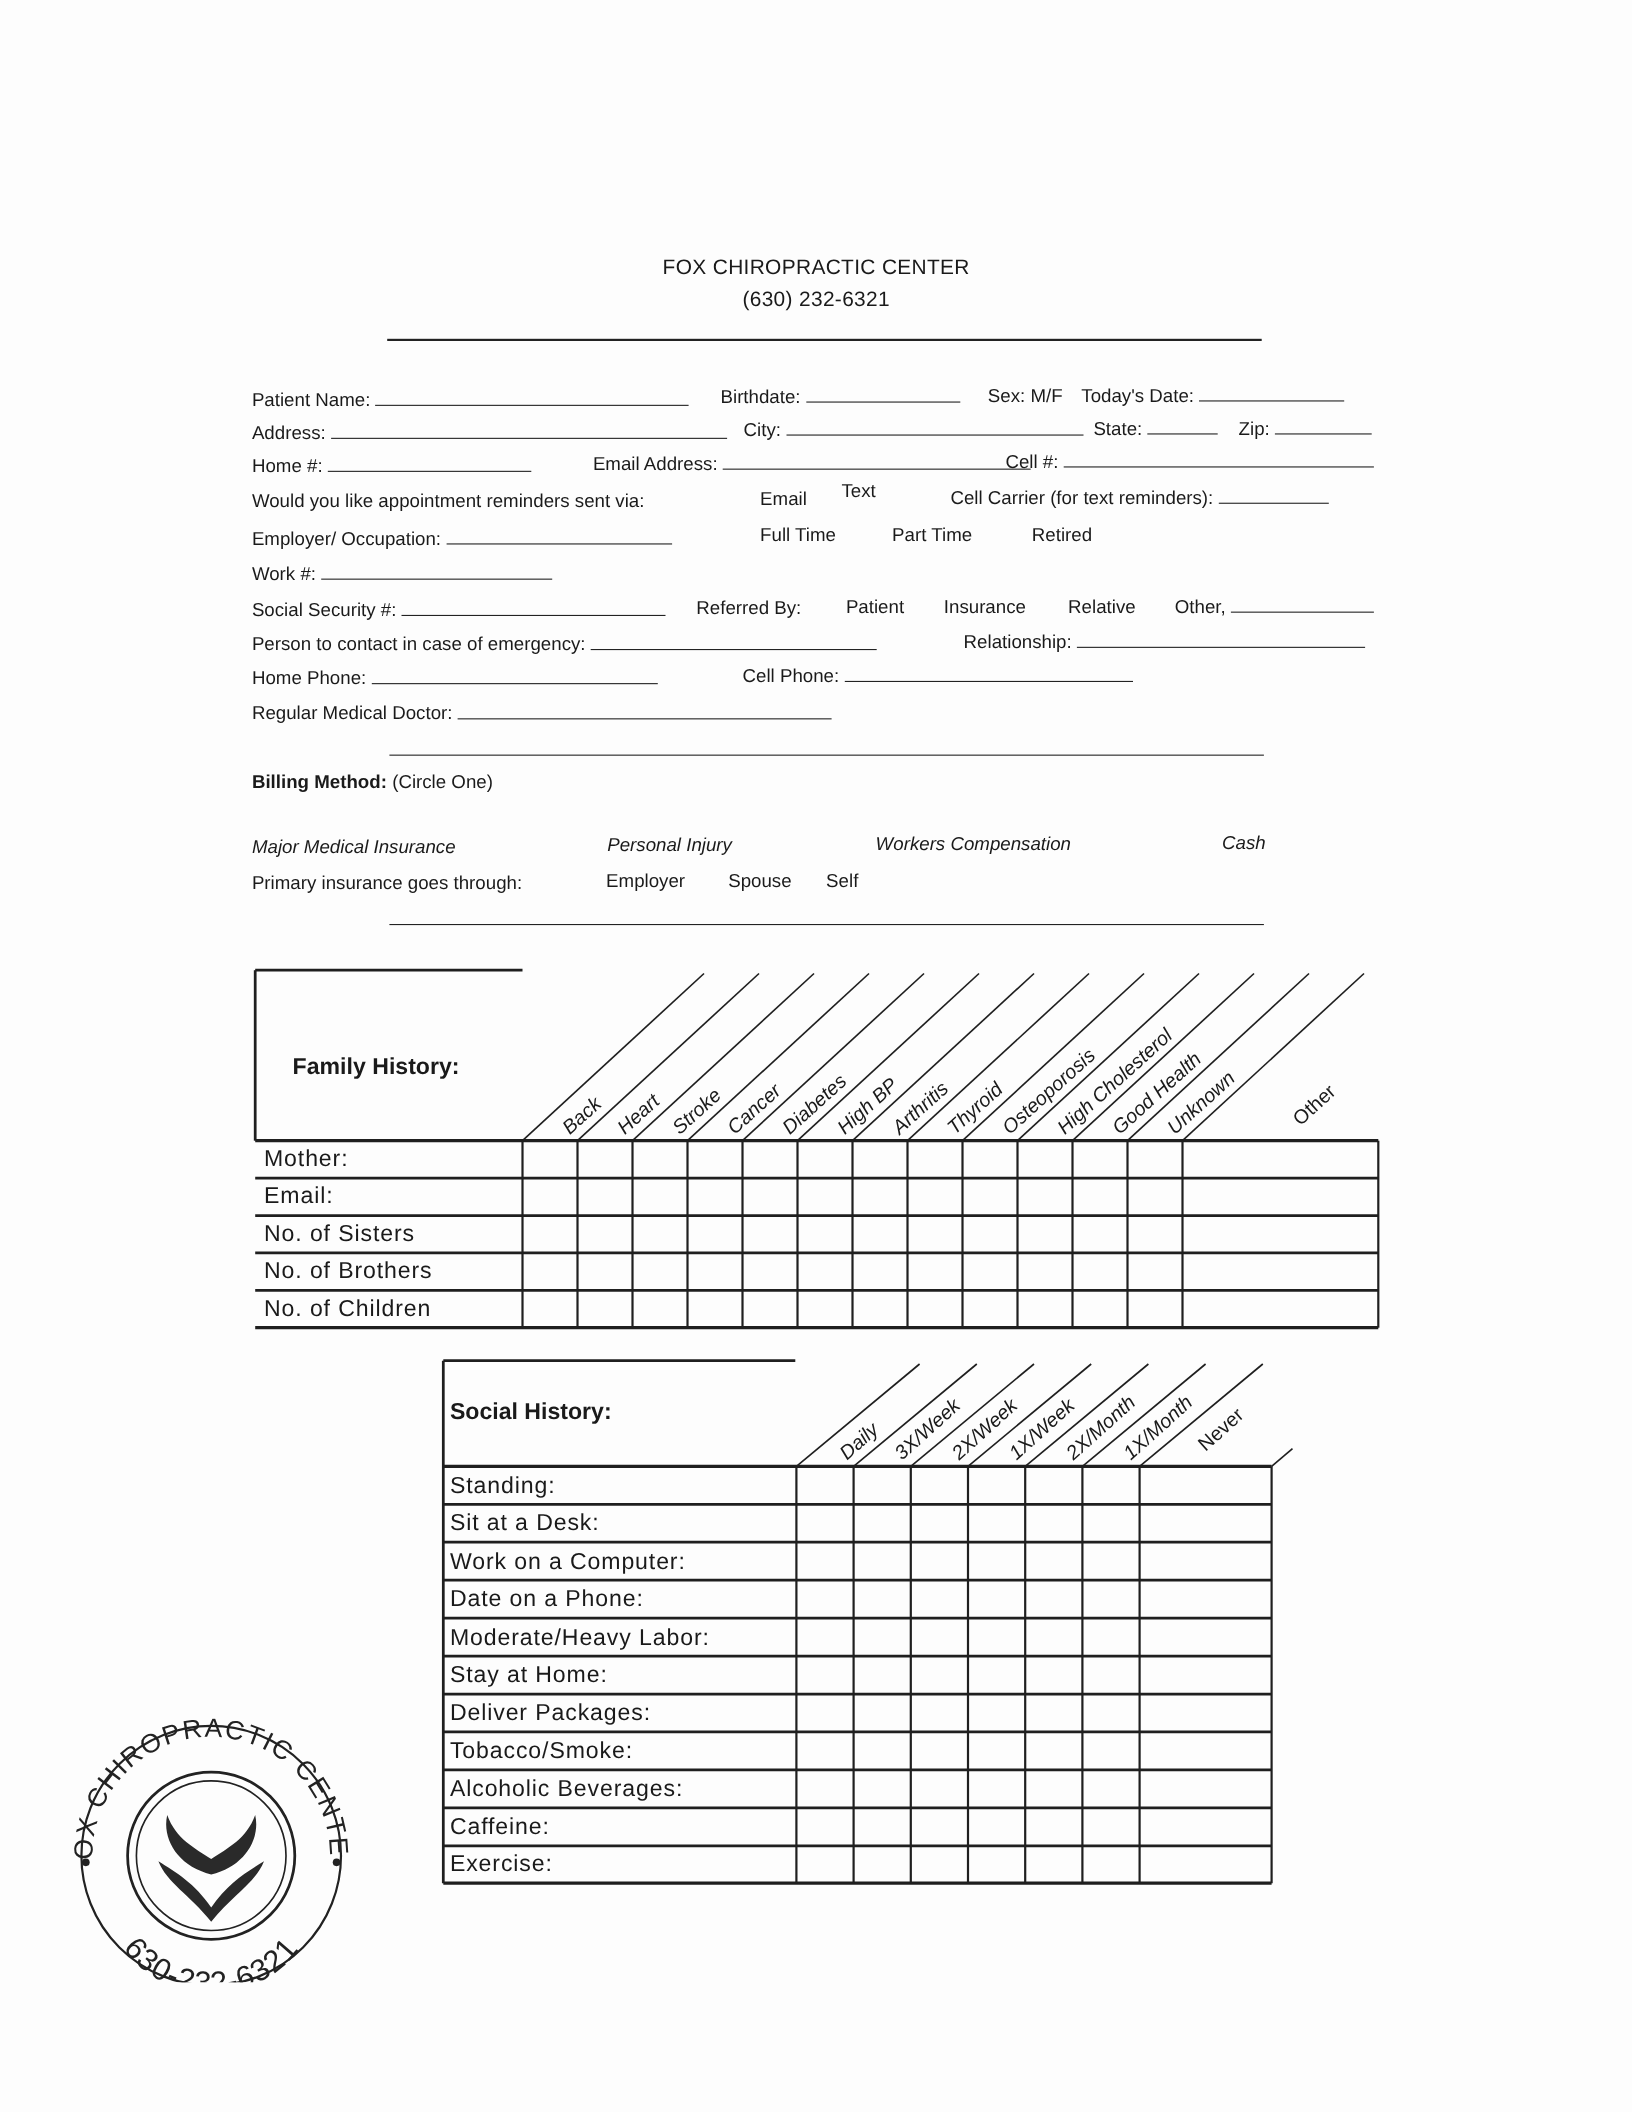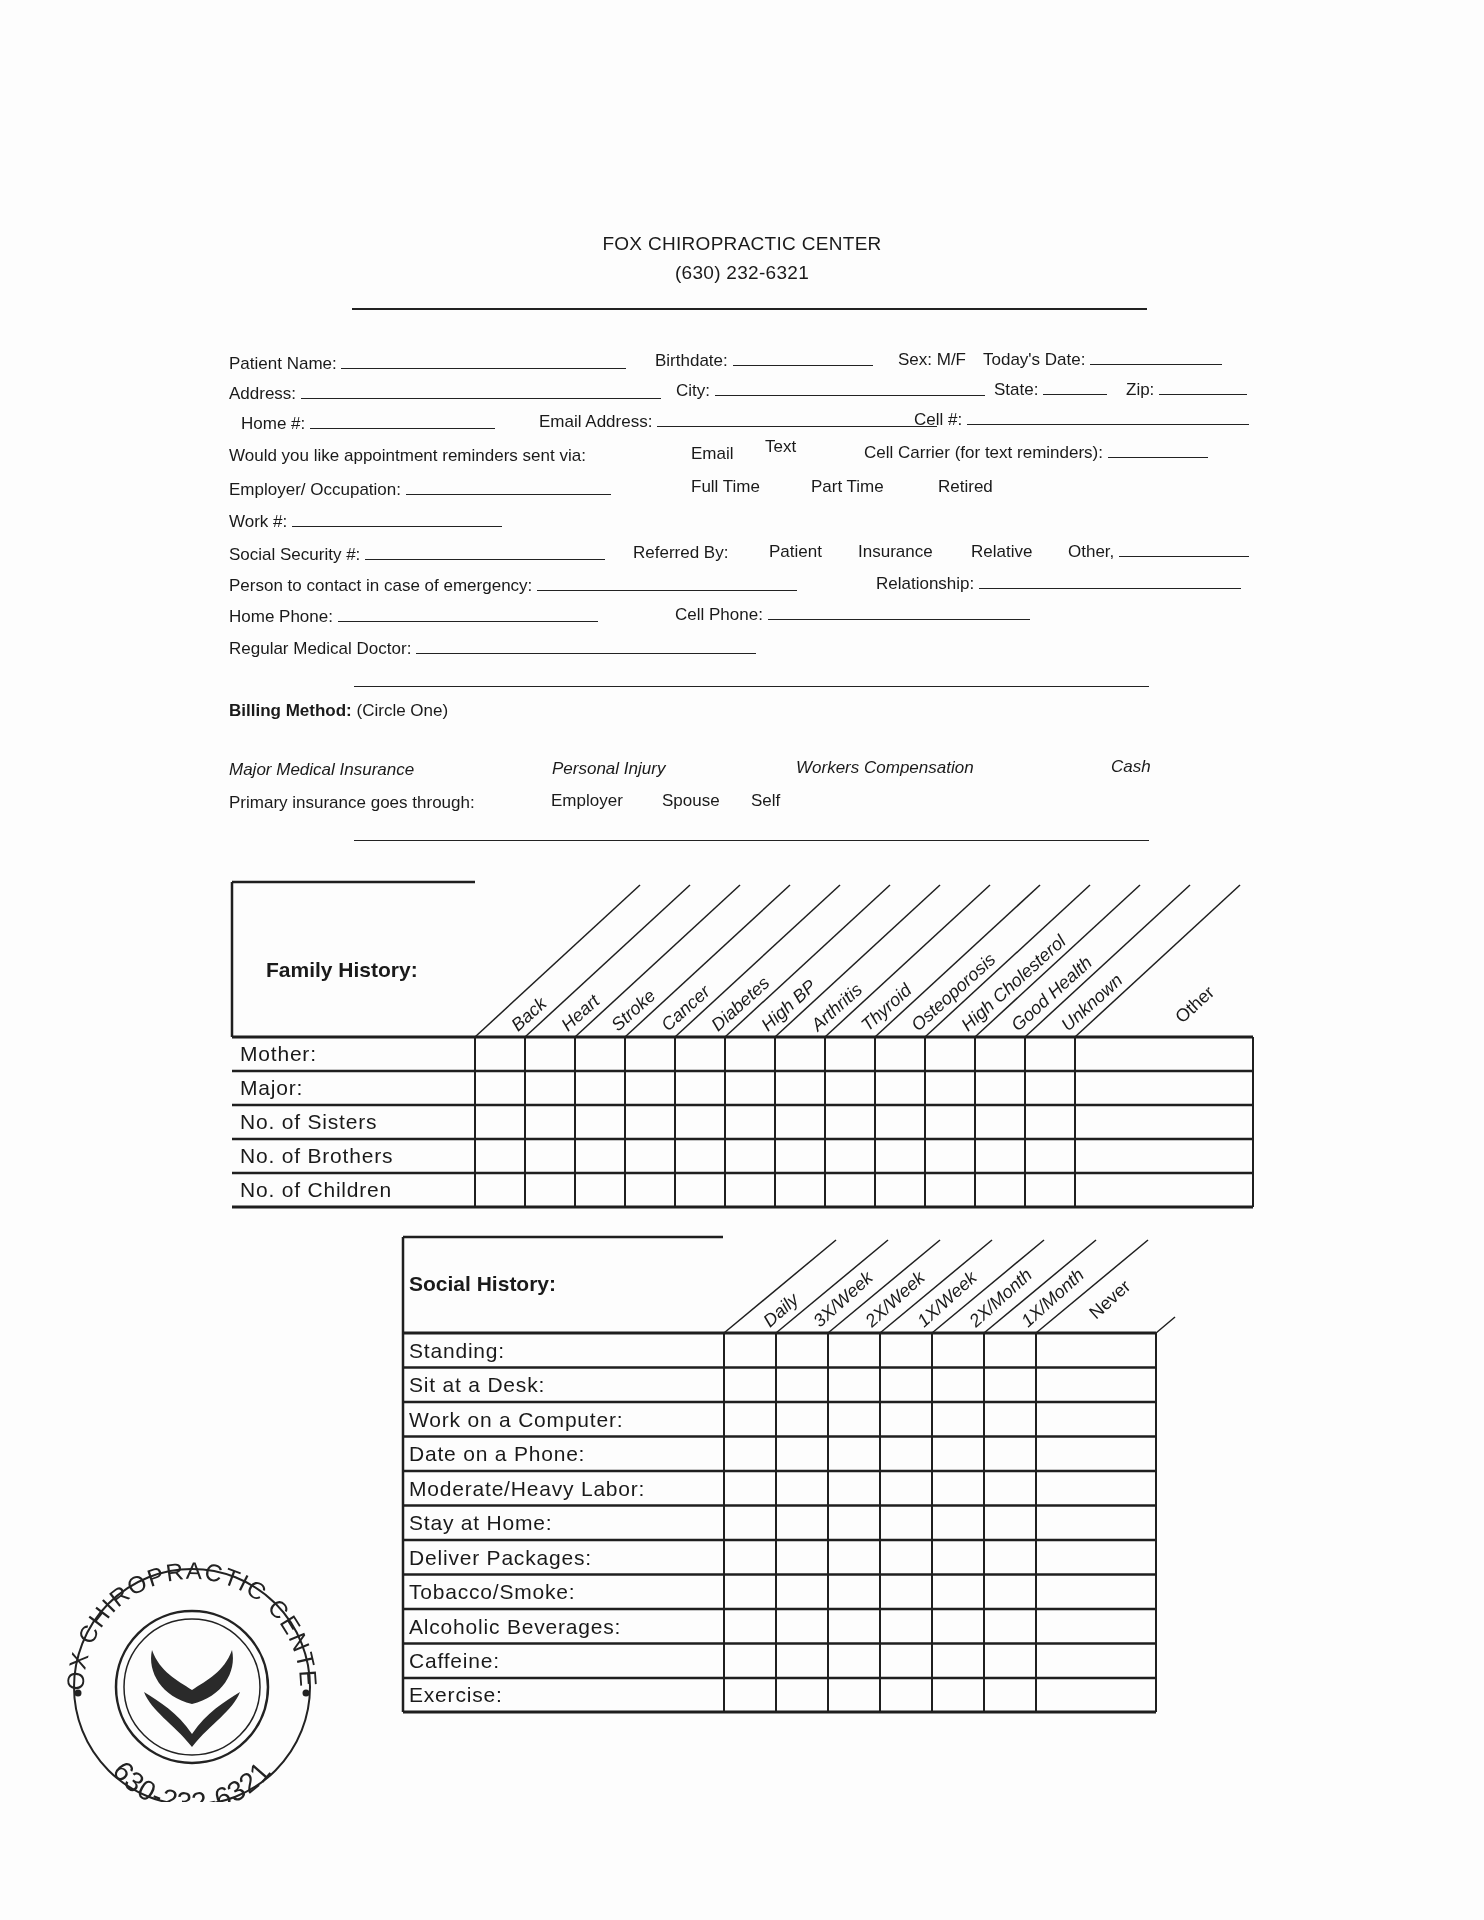--- a/index.html
+++ b/index.html
@@ -48,21 +48,21 @@
 </div>
 <div class="field" style="left:994px; top:380px;">
   <span>State:</span>
   <span class="line" style="width:64px"></span>
 </div>
 <div class="field" style="left:1126px; top:380px;">
   <span>Zip:</span>
   <span class="line" style="width:88px"></span>
 </div>
 
-<div class="field" style="left:241px; top:414px;">
+<div class="field" style="left:229px; top:414px;">
   <span>Home #:</span>
   <span class="line" style="width:185px"></span>
 </div>
 <div class="field" style="left:500px; top:412px;margin-left:39px;">
   <span>Email Address:</span>
   <span class="line" style="width:280px"></span>
 </div>
 <div class="field" style="left:914px; top:410px;">
   <span>Cell #:</span>
   <span class="line" style="width:282px"></span>
@@ -200,21 +200,21 @@
     <text transform="translate(868,1032) rotate(-42)">Thyroid</text>
     <text transform="translate(918,1032) rotate(-42)">Osteoporosis</text>
     <text transform="translate(968,1032) rotate(-42)">High Cholesterol</text>
     <text transform="translate(1018,1032) rotate(-42)">Good Health</text>
     <text transform="translate(1068,1032) rotate(-42)">Unknown</text>
     <text transform="translate(1182,1024) rotate(-42)" font-style="normal">Other</text>
   </g>
 </svg>
 <div class="field b" style="left:266px; top:958px; font-size:21px;">Family History:</div>
 <div class="rowlbl" style="left:240px; top:1042px;">Mother:</div>
-<div class="rowlbl" style="left:240px; top:1076px;">Major:</div>
+<div class="rowlbl" style="left:240px; top:1076px;">Email:</div>
 <div class="rowlbl" style="left:240px; top:1110px;">No. of Sisters</div>
 <div class="rowlbl" style="left:240px; top:1144px;">No. of Brothers</div>
 <div class="rowlbl" style="left:240px; top:1178px;">No. of Children</div>
 
 <svg class="abs" style="left:0; top:0;" width="1484" height="1920">
   <g stroke="#1f1f1f" fill="none">
     <line x1="403" y1="1237" x2="723" y2="1237" stroke-width="2.5"></line>
     <line x1="403" y1="1237" x2="403" y2="1712" stroke-width="2.5"></line>
     <line x1="403" y1="1333" x2="1156" y2="1333" stroke-width="3"></line>
 

